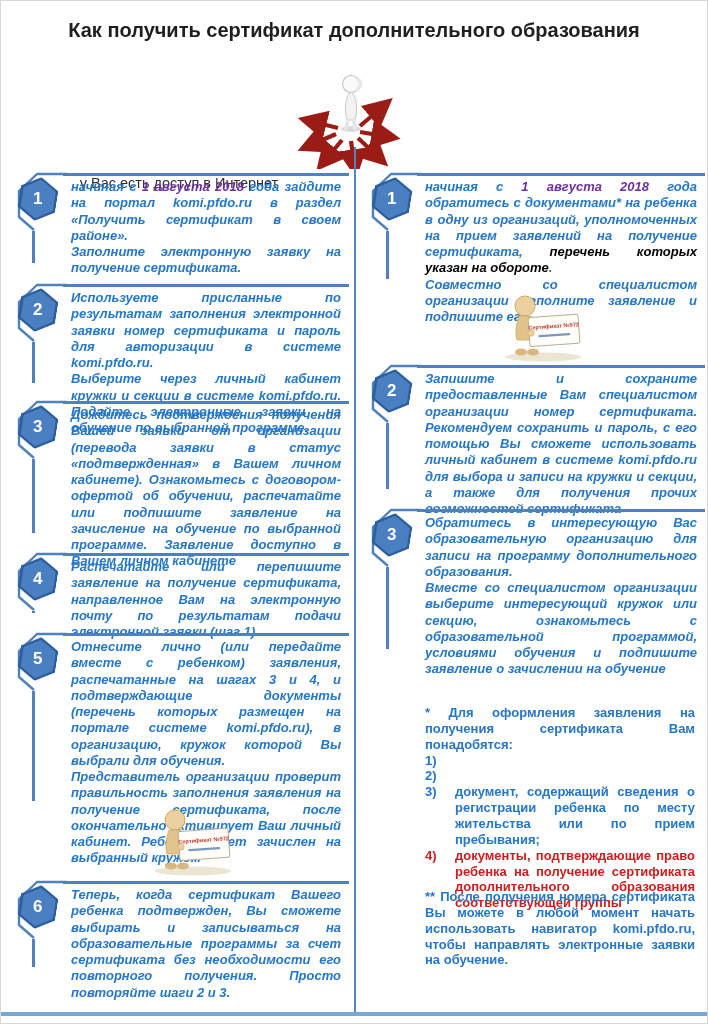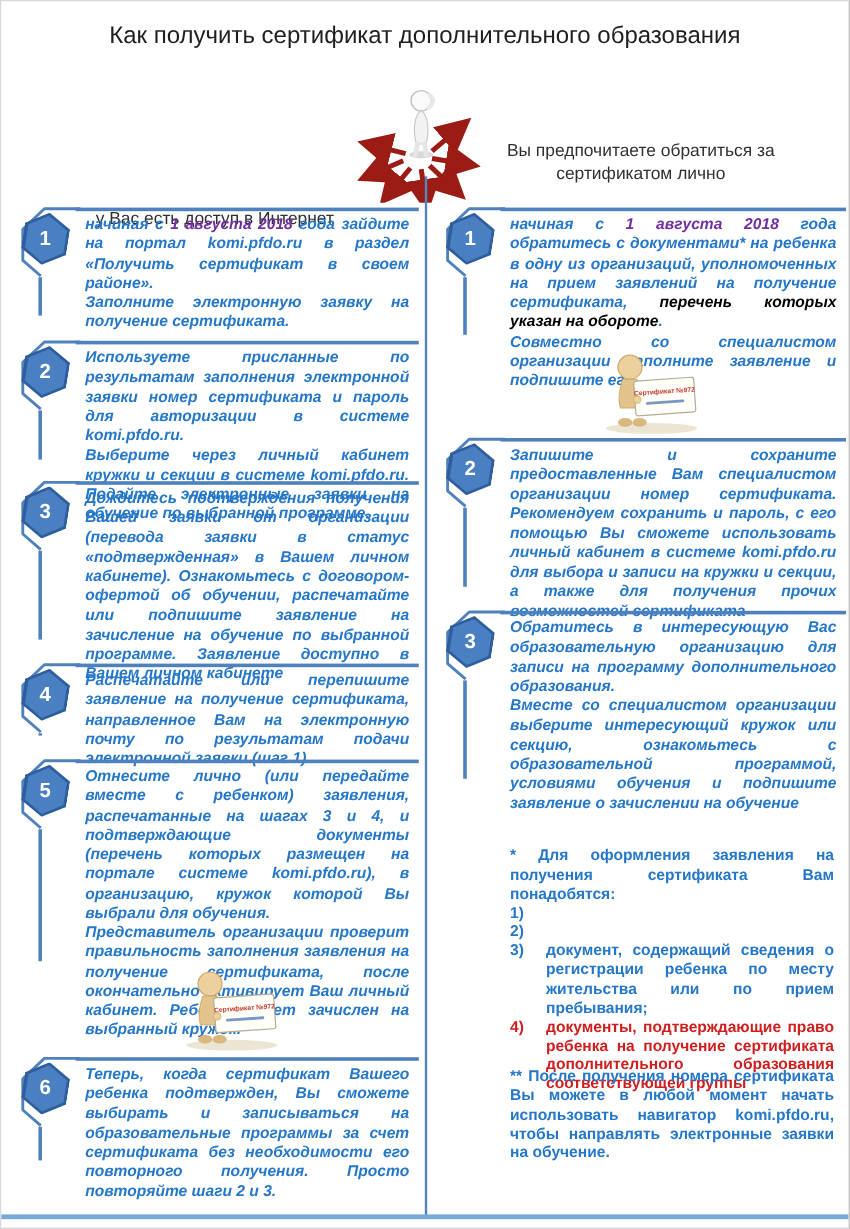--- a/index.html
+++ b/index.html
@@ -12,21 +12,21 @@
     --ink:#1f1f1f;
   }
   html,body{margin:0;padding:0;background:#888;}
   .page{
     position:relative;width:708px;height:1024px;margin:0 auto;
     background:#ffffff;border:1px solid #d8d8d8;box-sizing:border-box;
     font-family:"Liberation Sans",sans-serif;overflow:hidden;
   }
   .title{
     position:absolute;top:18px;left:0;width:100%;text-align:center;
-    font-size:20px;font-weight:normal;color:var(--ink);
+    font-size:20px;font-weight:bold;color:var(--ink);
   }
   .branch-header{
     position:absolute;font-size:14.5px;color:#303030;text-align:center;
     line-height:1.3;white-space:pre-line;
   }
   .hdr-left{top:133px;left:30px;width:296px;margin-top:40px;}
   .hdr-right{top:116px;left:386px;width:294px;}
   .divider{
     position:absolute;left:353px;top:146px;width:2px;height:866px;
     background:#5585bd;
@@ -100,22 +100,20 @@
       <line x1="63" y1="55" x2="83" y2="38"></line>
     </g>
     <ellipse cx="54" cy="58" rx="10" ry="3" fill="#d9d9d9"></ellipse>
     <circle cx="54" cy="13" r="8.5" fill="#fafafa" stroke="#c4c4c4" stroke-width="1.2"></circle>
     <path d="M60 19 Q67 13 61 8" fill="none" stroke="#e8e8e8" stroke-width="3.5" stroke-linecap="round"></path>
     <path d="M54 21 C48 25 47 38 50 49 L58 49 C61 38 60 25 54 21 z" fill="#f2f2f2" stroke="#c9c9c9" stroke-width="1"></path>
     <path d="M51 49 L49 58 M57 49 L58 58" stroke="#e6e6e6" stroke-width="4" stroke-linecap="round" fill="none"></path>
   </svg>
 
   <div class="branch-header hdr-left">у Вас есть доступ в Интернет</div>
-  <div class="branch-header hdr-right">Вы предпочитаете обратиться за
-сертификатом лично</div>
 
   <div class="divider"></div>
   <div class="bottom-line"></div>
 
   <div class="step" style="left:8px;top:172px;width:340px;height:100px;">
     <div class="top-line"></div>
     <svg class="bracket" width="58" height="62" viewBox="0 0 58 62">
         <polyline points="57,2 27,2 9,19 9,45 24,58" fill="none" stroke="#4f81bd" stroke-width="2.4" stroke-linejoin="round"></polyline>
       </svg>
     <div class="tail"></div>

